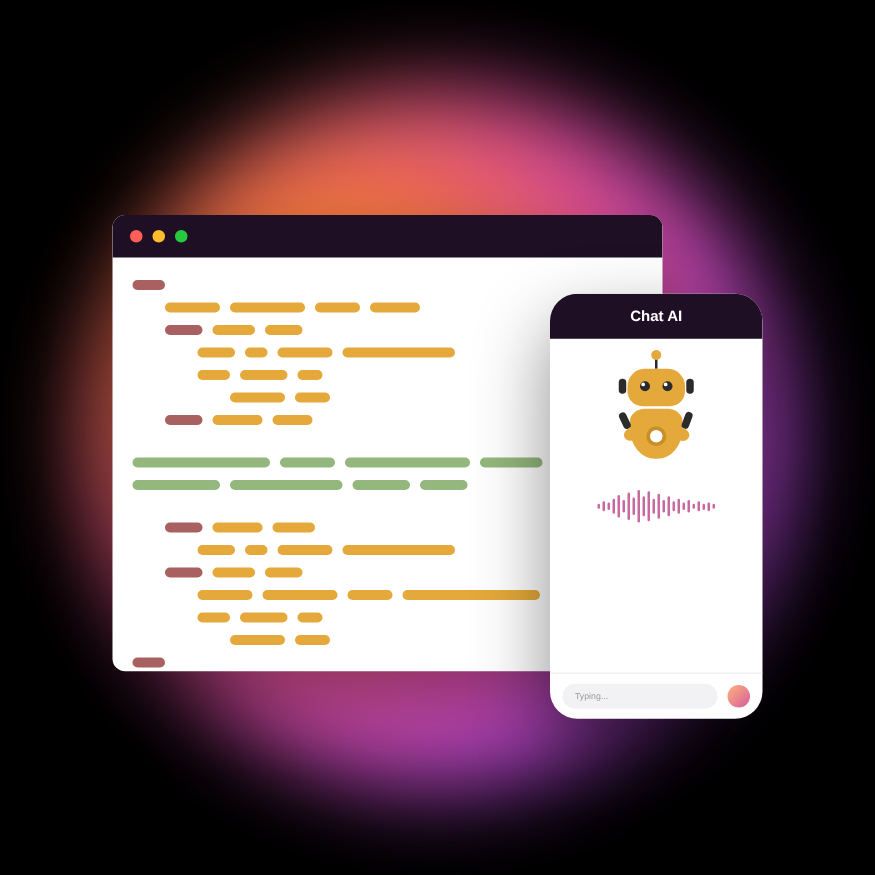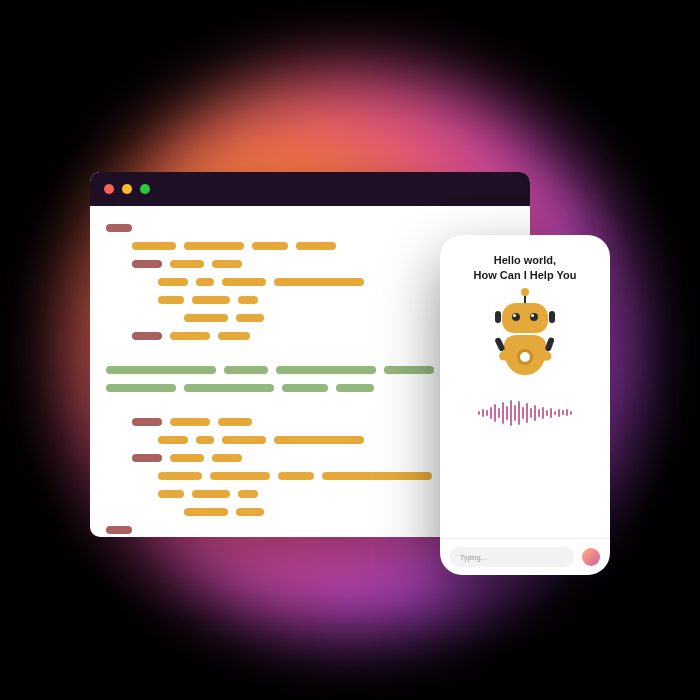--- a/index.html
+++ b/index.html
@@ -269,25 +269,24 @@
         <span class="seg c-gold" style="width:44px"></span>
         <span class="seg c-gold" style="width:28px"></span>
       </div>
     <div class="line">
         <span class="seg c-maroon" style="width:26px"></span>
       </div>
   </div>
 </div>
 
 <div class="phone">
+  <div class="phone-header">
+    <span>Chat AI</span>
+  </div>
   <div class="phone-body">
-    <div class="greeting">
-      <div>Hello world,</div>
-      <div>How Can I Help You</div>
-    </div>
     <div class="robot">
       <div class="antenna"></div>
       <div class="ear l"></div>
         <div class="ear r"></div>
       <div class="head">
           <div class="eye l"></div>
           <div class="eye r"></div>
         </div>
       <div class="torso">
           <div class="chest"></div>

